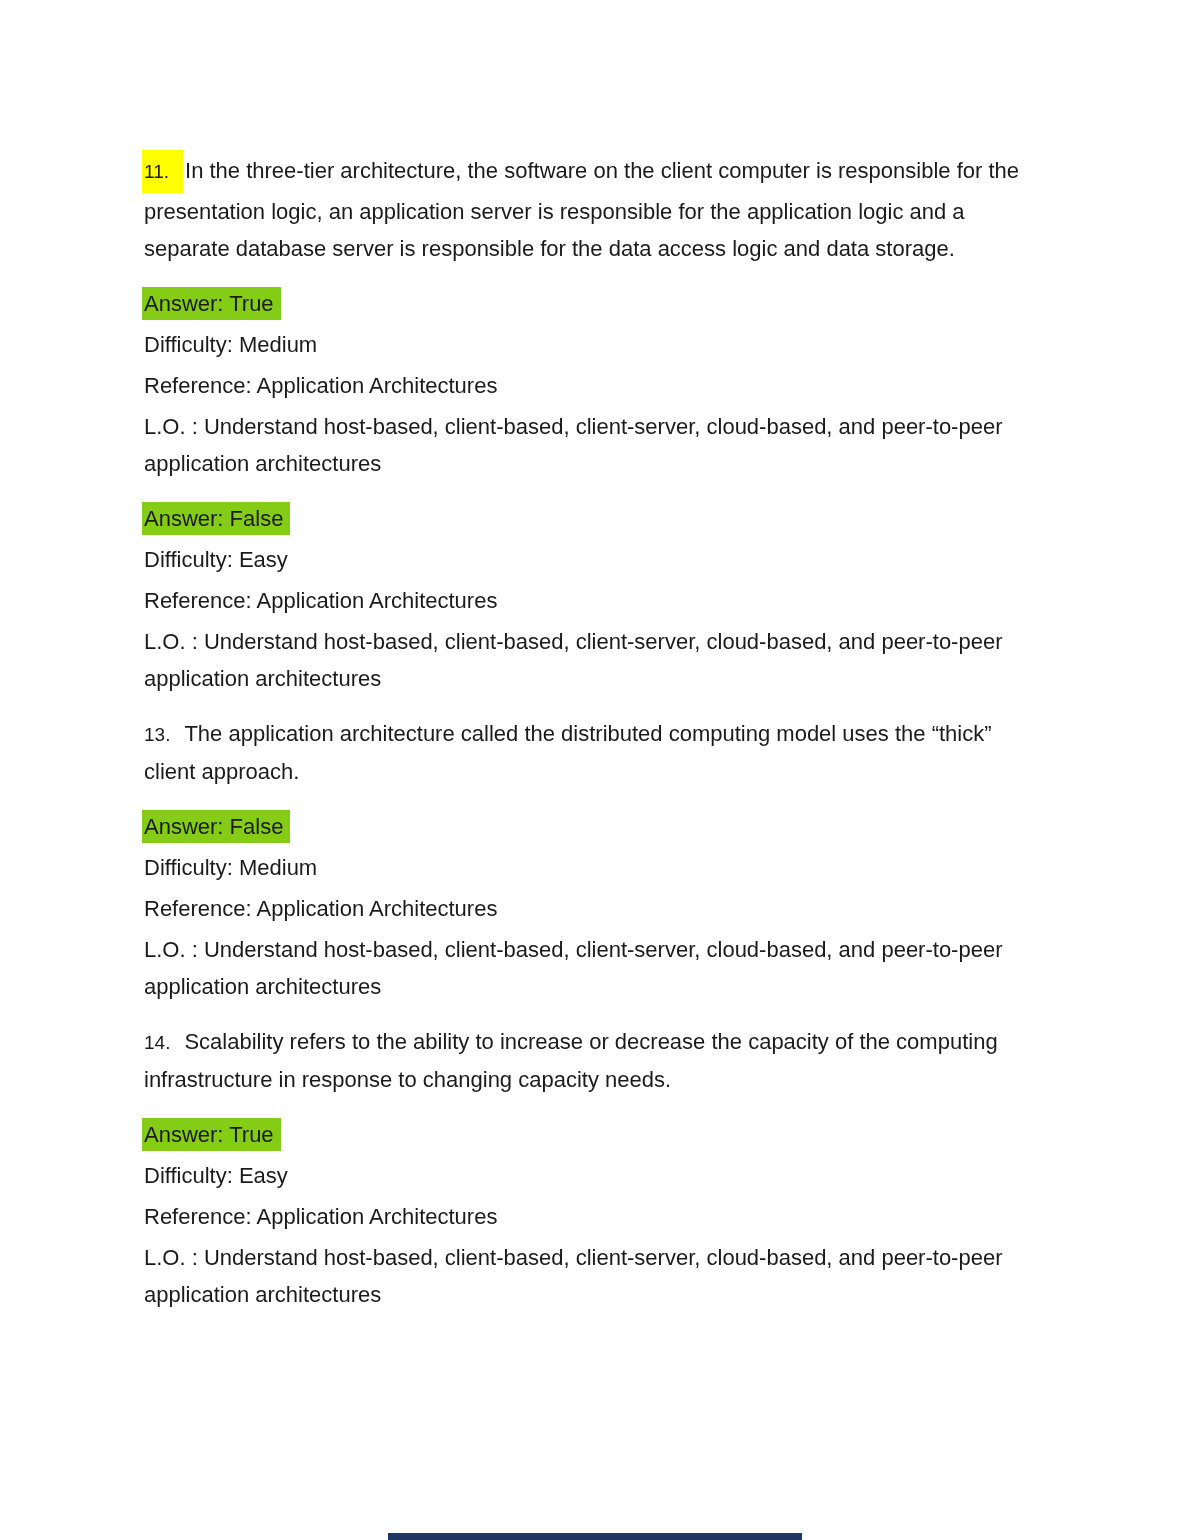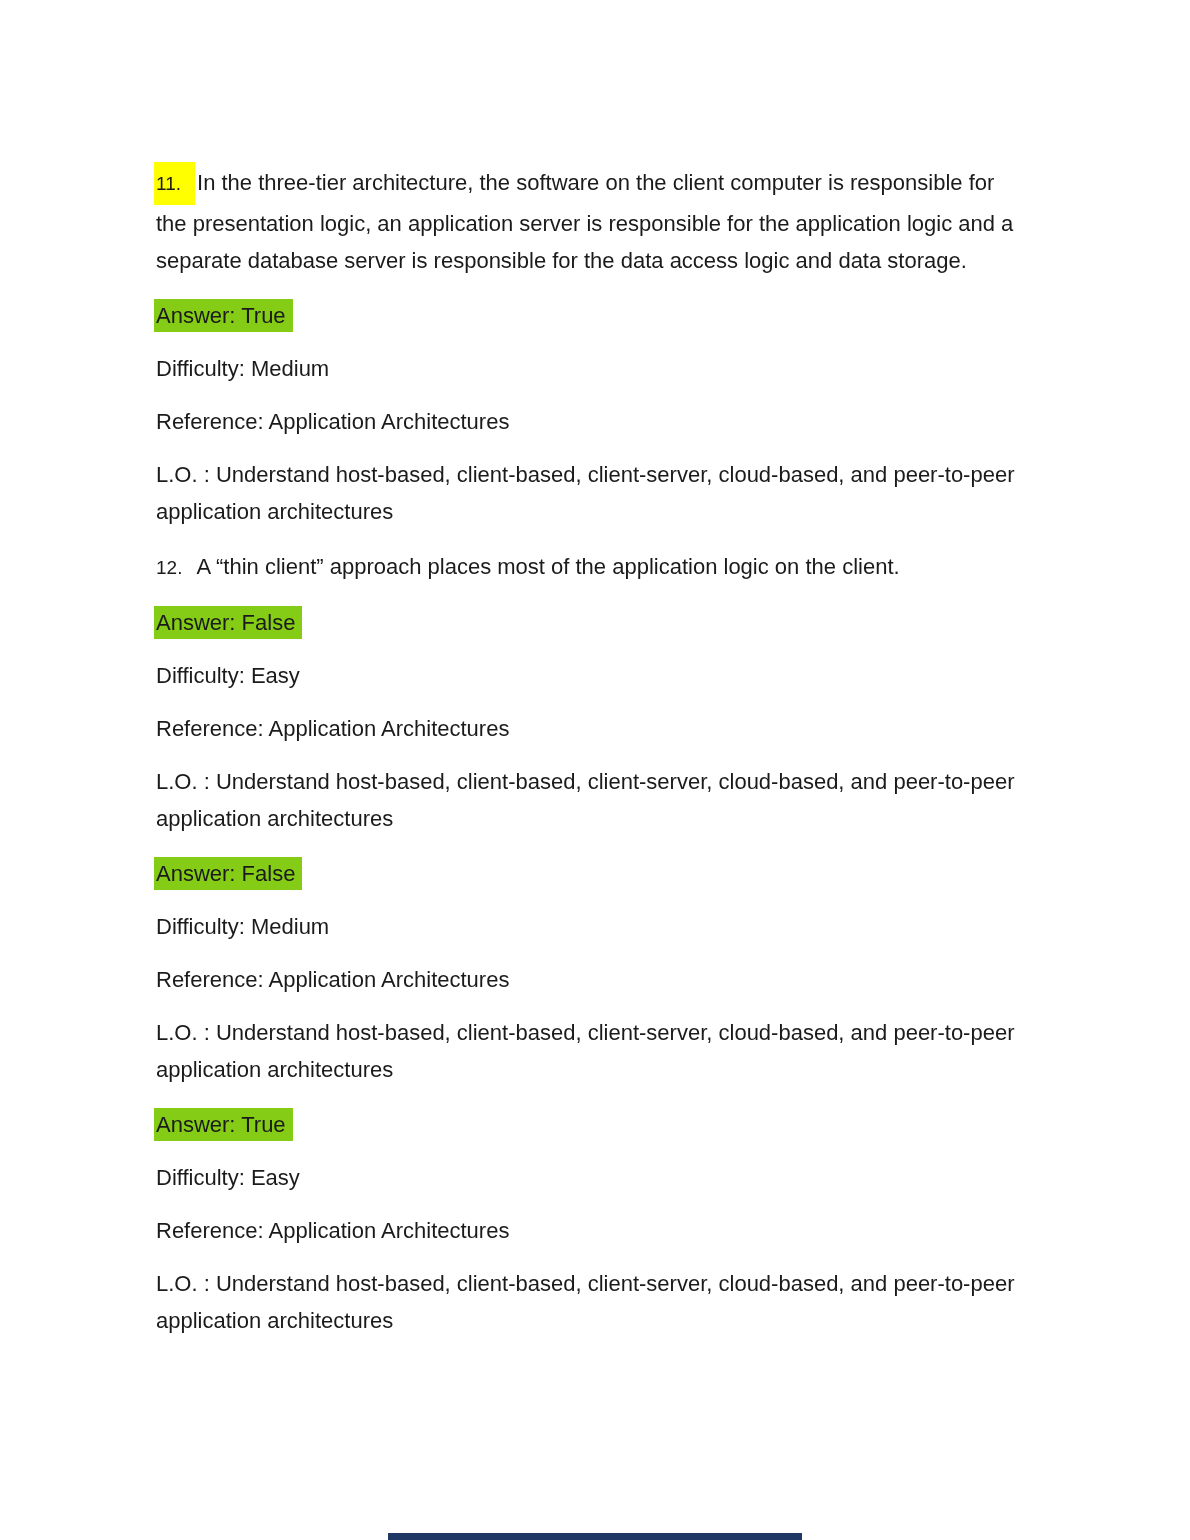--- a/index.html
+++ b/index.html
@@ -10,21 +10,21 @@
     height: 1540px;
     margin: 0 auto;
     background: #ffffff;
     overflow: hidden;
     font-family: "Liberation Sans", sans-serif;
     font-size: 22px;
     line-height: 37px;
     color: #1b1b1b;
     padding: 146px 145px 0 140px;
   }
-  p { margin: 16px; }
+  p { margin: 4px; }
   .qa { margin-bottom: 18px; }
   .q  { margin-bottom: 18px; }
   .num {
     display: inline-block;
     font-size: 19px;
     margin-right: 14px;
   }
   .num.hl {
     background: #ffff00;
     padding: 3px 14px 3px 2px;
@@ -54,35 +54,36 @@
 
   <section class="qa">
     <p class="q"><span class="num hl">11.</span><span>In the three-tier architecture, the software on the client computer is responsible for the presentation logic, an application server is responsible for the application logic and a separate database server is responsible for the data access logic and data storage.</span></p>
     <p><mark class="ans-hl">Answer: True</mark></p>
     <p>Difficulty: Medium</p>
     <p>Reference: Application Architectures</p>
     <p>L.O. : Understand host-based, client-based, client-server, cloud-based, and peer-to-peer application architectures</p>
   </section>
 
   <section class="qa">
-    <p class="q"><span class="num">12.</span><span>A “thin client” approach places most of the application logic on the client.</span></p>
     <p><mark class="ans-hl">Answer: False</mark></p>
     <p>Difficulty: Easy</p>
     <p>Reference: Application Architectures</p>
     <p>L.O. : Understand host-based, client-based, client-server, cloud-based, and peer-to-peer application architectures</p>
   </section>
 
   <section class="qa">
+    <p class="q"><span class="num">13.</span><span>The application architecture called the distributed computing model uses the “thick” client approach.</span></p>
     <p><mark class="ans-hl">Answer: False</mark></p>
     <p>Difficulty: Medium</p>
     <p>Reference: Application Architectures</p>
     <p>L.O. : Understand host-based, client-based, client-server, cloud-based, and peer-to-peer application architectures</p>
   </section>
 
   <section class="qa">
+    <p class="q"><span class="num">14.</span><span>Scalability refers to the ability to increase or decrease the capacity of the computing infrastructure in response to changing capacity needs.</span></p>
     <p><mark class="ans-hl">Answer: True</mark></p>
     <p>Difficulty: Easy</p>
     <p>Reference: Application Architectures</p>
     <p>L.O. : Understand host-based, client-based, client-server, cloud-based, and peer-to-peer application architectures</p>
   </section>
 
   <div class="bottom-bar"></div>
 
 </div>
 

